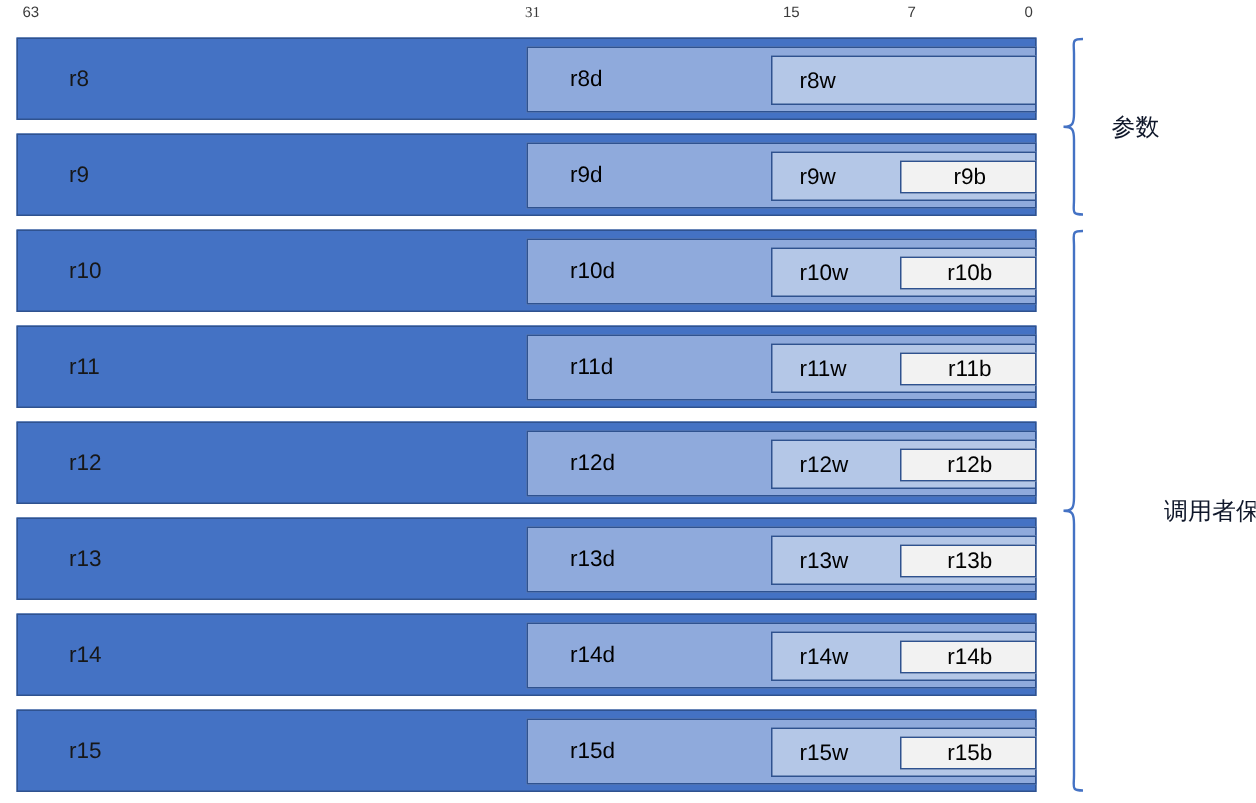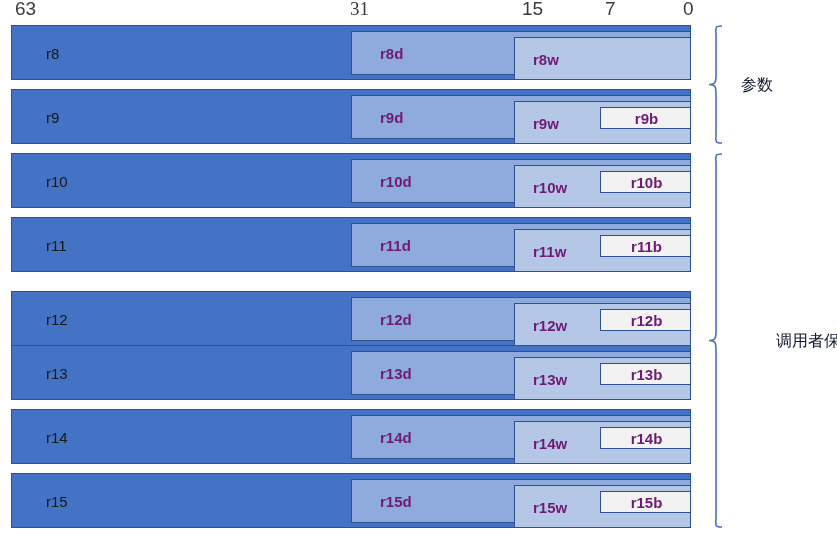--- a/index.html
+++ b/index.html
@@ -24,21 +24,21 @@
   .bit-ruler {
     position: absolute;
     left: 0;
     top: 0;
     width: 837px;
     height: 24px;
   }
   .bit-label {
     position: absolute;
     top: 2px;
-    font-size: 19px;
+    font-size: 10px;
     line-height: 14px;
     color: #3b3b3b;
     white-space: nowrap;
     text-align: center;
   }
 
   
   .reg-row {
     position: absolute;
     left: 11px;
@@ -61,21 +61,21 @@
     top: 5px;
     width: 340px;
     height: 44px;
     background: #8FAADC;
   }
   
   .box-w {
     left: 162px;       
     top: 5px;
     width: 177px;
-    height: 43px;
+    height: 33px;
     background: #B4C7E7;
   }
   
   .box-b {
     left: 85px;        
     top: 5px;
     width: 91px;
     height: 22px;
     background: #F2F2F2;
   }
@@ -88,23 +88,22 @@
     font-size: 15px;
     color: #171717;
     white-space: nowrap;
     margin-left: 20px;
   }
   .sub-label {
     position: absolute;
     top: 50%;
     transform: translateY(-50%);
     font-size: 15px;
-    color: #701a75;
-    white-space: nowrap;
-    font-weight: bold;
+    color: #000000;
+    white-space: nowrap;
   }
   .box-d > .sub-label { left: 28px; }
   .box-w > .sub-label { left: 18px; }
   .box-b > .sub-label {
     left: 0;
     width: 91px;
     text-align: center;
   }
 
   
@@ -177,21 +176,21 @@
         <div class="sub-box box-d">
           <span class="sub-label">r11d</span>
           <div class="sub-box box-w">
             <span class="sub-label">r11w</span>
             <div class="sub-box box-b">
               <span class="sub-label">r11b</span>
             </div>
           </div>
         </div>
       </div>
-      <div class="reg-row" style="top: 291px; padding-left: 24px;">
+      <div class="reg-row" style="top: 281px; padding-left: 24px;">
         <span class="reg-label">r12</span>
         <div class="sub-box box-d">
           <span class="sub-label">r12d</span>
           <div class="sub-box box-w">
             <span class="sub-label">r12w</span>
             <div class="sub-box box-b">
               <span class="sub-label">r12b</span>
             </div>
           </div>
         </div>

